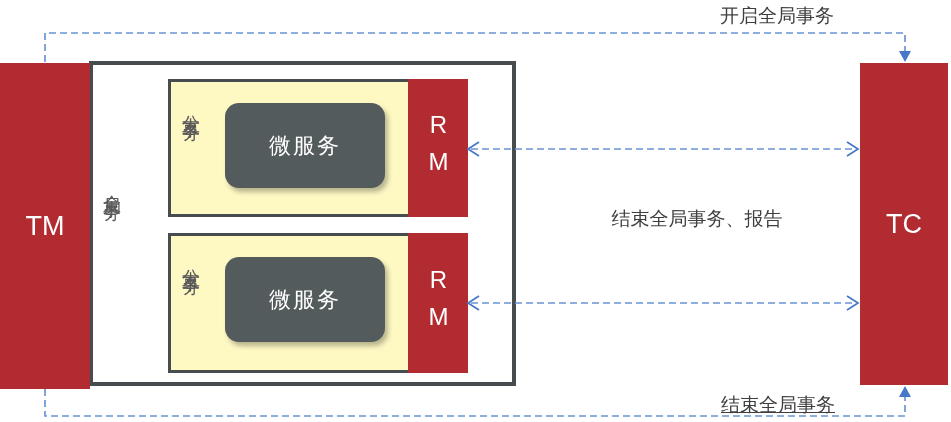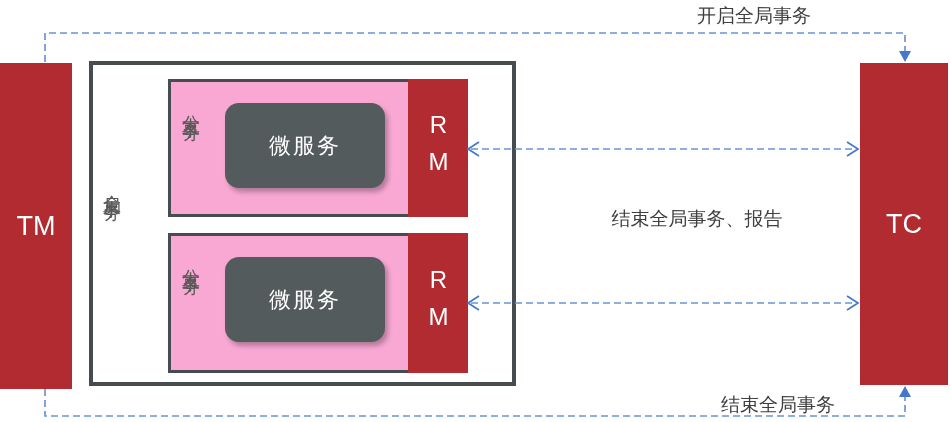--- a/index.html
+++ b/index.html
@@ -40,39 +40,39 @@
     position: absolute;
     background: var(--red);
     color: #ffffff;
     display: flex;
     align-items: center;
     justify-content: center;
     font-family: "Liberation Sans", "DejaVu Sans", sans-serif;
     font-size: 27px;
     z-index: 3;
   }
-  .tm { left: 0; top: 63px; width: 72px; height: 326px; }
+  .tm { left: 0; top: 63px; width: 90px; height: 326px; }
   .tc { left: 860px; top: 63px; width: 88px; height: 322px; justify-content: center; }
 
   .outer-box {
     position: absolute;
     left: 89px; top: 61px;
     width: 427px; height: 325px;
     border: 4px solid var(--border);
     box-sizing: border-box;
     background: #ffffff;
     z-index: 1;
   }
   .inner-box {
     position: absolute;
     left: 168px;
     width: 300px;
     border: 3px solid var(--border);
     box-sizing: border-box;
-    background: #f9a8d4;
+    background: #fef9c3;
     z-index: 2;
   }
   .inner-1 { top: 79px; height: 138px; }
   .inner-2 { top: 233px; height: 140px; }
 
   .vtext {
     writing-mode: vertical-lr;
     text-orientation: upright;
     letter-spacing: 3px;
     color: var(--muted-text);
@@ -122,23 +122,23 @@
     line-height: 1;
   }
   .edge-label {
     position: absolute;
     color: var(--label-text);
     font-size: 19px;
     text-align: center;
     z-index: 5;
     white-space: nowrap;
   }
-  .label-top { left: 674px; top: 3px; width: 160px; }
+  .label-top { left: 697px; top: 3px; width: 160px; }
   .label-mid { left: 587px; top: 206px; width: 220px; }
-  .label-bottom { left: 698px; top: 392px; width: 160px; }
+  .label-bottom { left: 698px; top: 392px; width: 160px; text-decoration: underline; }
 </style>
 </head>
 <body>
 
 <div class="canvas">
 
   <svg class="overlay" viewBox="0 0 951 422">
 
     <path class="dash" d="M45,62 L45,33 L905,33 L905,52"></path>
     <polygon class="head-fill" points="899,51 911,51 905,62"></polygon>

